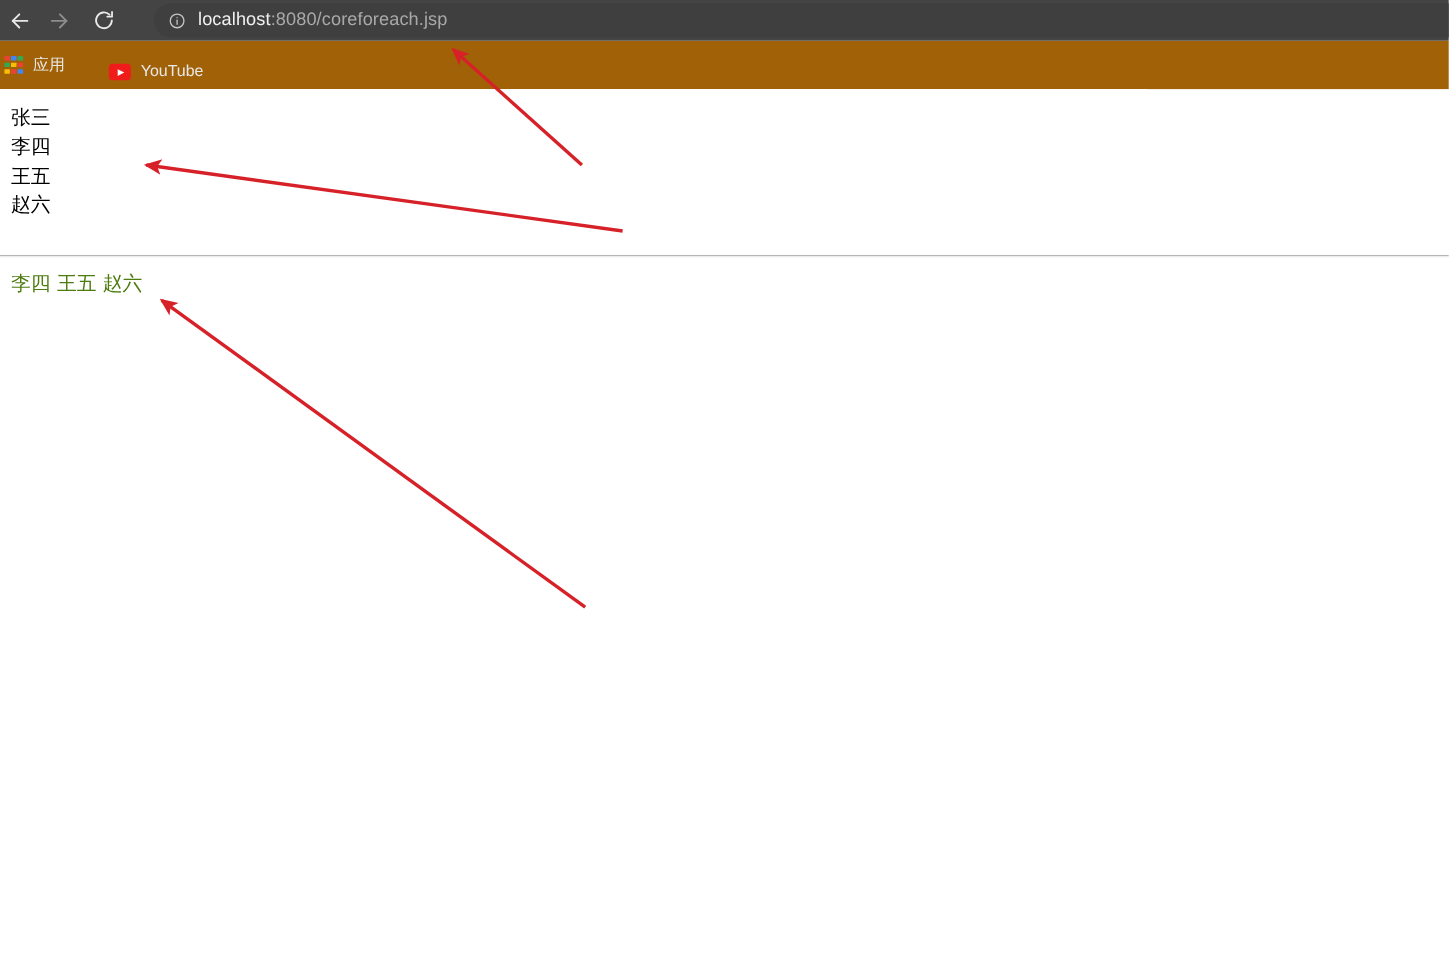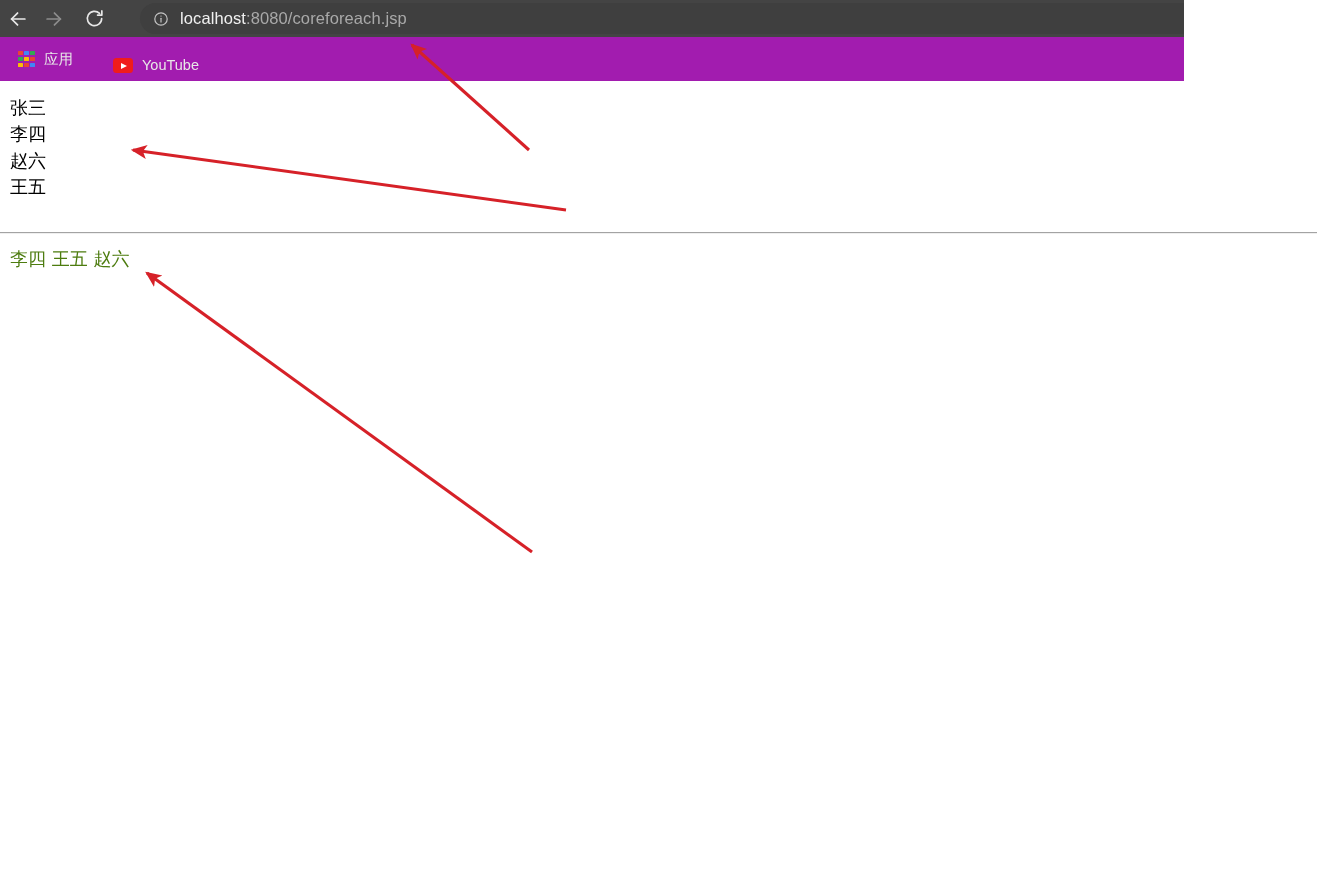--- a/index.html
+++ b/index.html
@@ -12,21 +12,21 @@
     height: 885px;
     position: relative;
     overflow: hidden;
     font-family: "Liberation Sans", "DejaVu Sans", sans-serif;
   }
 
   
   .browser-chrome {
     position: absolute;
     top: 0; left: 0;
-    width: 1184px;
+    width: 1317px;
   }
 
   .toolbar {
     position: relative;
     height: 37px;
     background: #444444;
     display: flex;
     align-items: center;
   }
 
@@ -68,24 +68,23 @@
     margin-left: 6px;
     white-space: nowrap;
     overflow: hidden;
   }
   .url-host {
     color: #f1f1f1;
   }
 
   .bookmarks-bar {
     height: 44px;
-    background: #a21caf;
-    display: flex;
-    align-items: center;
-    padding-left: 14px;
+    background: #a16207;
+    display: flex;
+    align-items: center;
     box-sizing: border-box;
   }
   .bm-item {
     display: flex;
     align-items: center;
     height: 28px;
     margin-right: 14px;
     padding: 0 4px;
   }
   .bm-label {
@@ -245,22 +244,22 @@
       <span class="bm-label">YouTube</span>
     </div>
   </div>
 </div>
 
 <div class="page-content">
 
   <div class="name-list">
     <div class="name-line">张三</div>
     <div class="name-line">李四</div>
+    <div class="name-line">王五</div>
     <div class="name-line">赵六</div>
-    <div class="name-line">王五</div>
   </div>
 
   <hr class="divider">
 
   <div class="joined-line">李四 王五 赵六</div>
 </div>
 
 <svg class="annotations" width="1317" height="885" viewBox="0 0 1317 885">
   <defs>
     <marker id="ah" viewBox="0 0 10 10" refX="8.6" refY="5" markerWidth="5.2" markerHeight="5.2" orient="auto-start-reverse">

